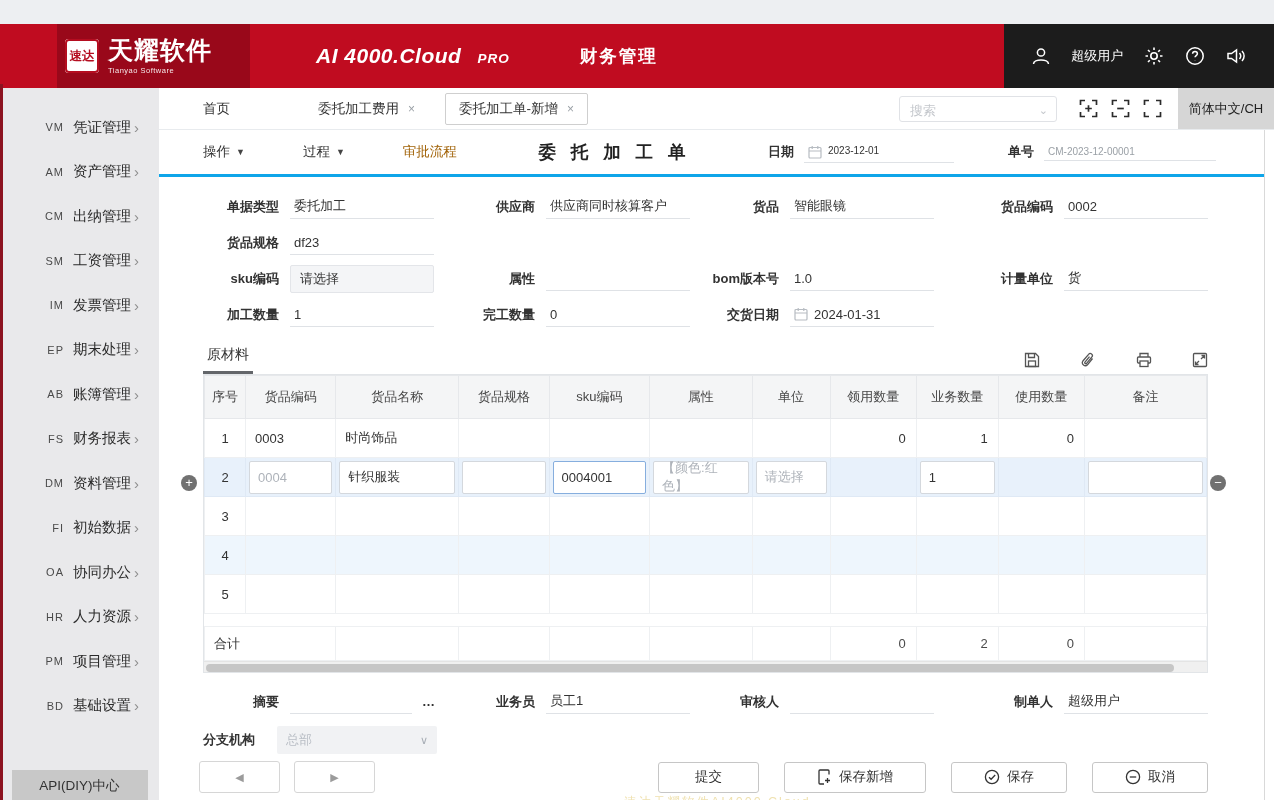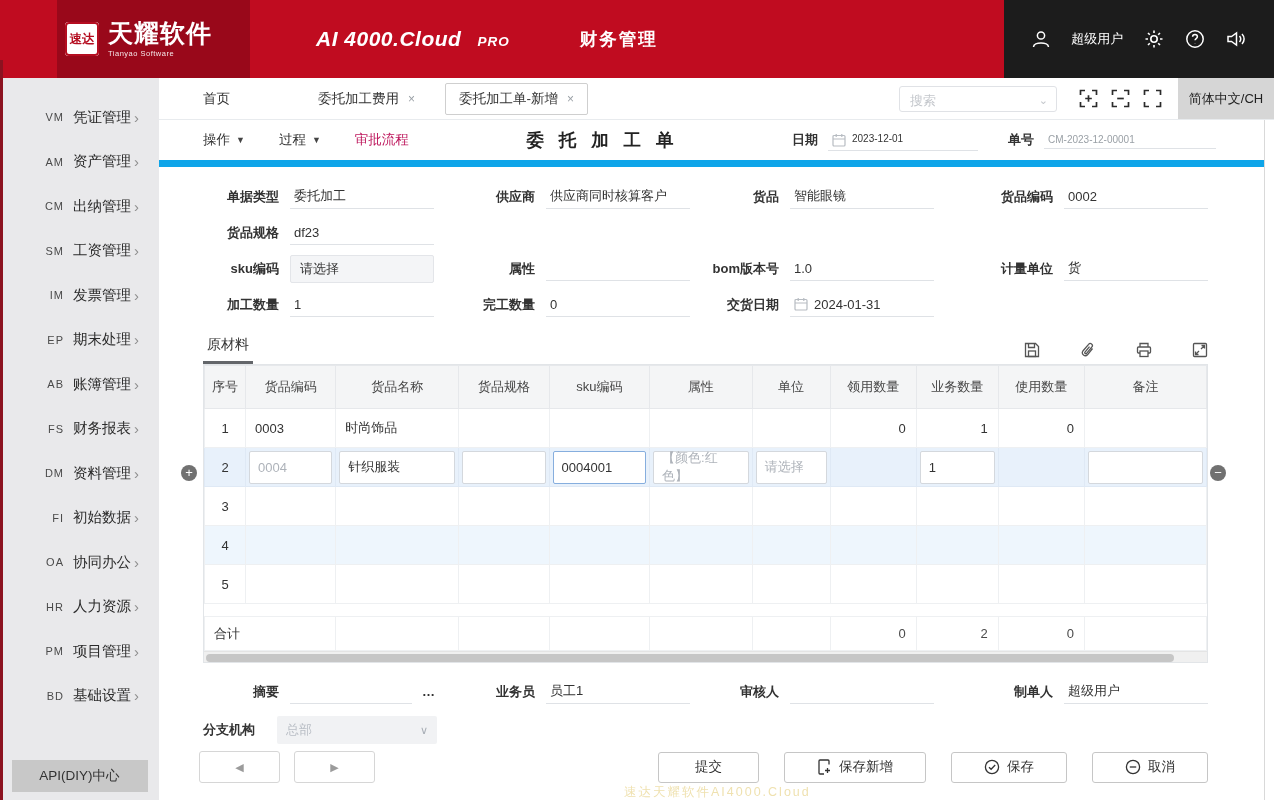--- a/index.html
+++ b/index.html
@@ -1,21 +1,21 @@
 <!DOCTYPE html>
 <html><head>
 <meta charset="utf-8">
 <style>
   * { margin:0; padding:0; box-sizing:border-box; }
   html,body { width:1274px; height:800px; overflow:hidden; }
   body { font-family:"Liberation Sans","DejaVu Sans",sans-serif; background:#edeff2; color:#333; }
   .screen { position:relative; width:1274px; height:800px; }
 
   
-  .hdr { height:78px; display:flex; align-items:stretch; background:#c00c20; }
+  .hdr { height:64px; display:flex; align-items:stretch; background:#c00c20;margin-top:24px; }
   .hdr-left { flex:1; display:flex; align-items:center; }
   .logo-block { width:193px; height:100%; margin-left:57px; background:#99081a; display:flex; align-items:center; padding-left:8px; }
   .logo-badge { width:34px; height:34px; background:#fff; border-radius:4px; display:flex; align-items:center; justify-content:center;
                 color:#b50d20; font-weight:bold; font-size:12.5px; box-shadow:inset 0 0 0 2px #b50d20, inset 0 0 0 3px #fff; }
   .logo-txt { margin-left:9px; color:#fff; }
   .logo-name { font-size:25px; font-weight:bold; letter-spacing:1px; line-height:1.1; }
   .logo-sub { font-size:7.5px; letter-spacing:.5px; opacity:.9; margin-top:2px; }
   .prod { margin-left:66px; color:#fff; font-style:italic; font-weight:bold; font-size:21px; letter-spacing:.5px; display:flex; align-items:baseline; }
   .prod-edition { font-size:13.5px; margin-left:16px; letter-spacing:1px; }
   .module { margin-left:70px; color:#fff; font-weight:bold; font-size:17.5px; letter-spacing:2px; }
@@ -49,24 +49,24 @@
   .searchbox { width:158px; height:26px; border:1px solid #e0e2e6; border-radius:3px; display:flex; align-items:center;
                padding:4px 8px 0 10px; color:#c3c6cb; font-size:13px; margin-right:22px; }
   .searchbox .caret { margin-left:auto; font-size:11px; color:#c3c6cb; }
   .briks { display:flex; align-items:center; gap:13px; margin-right:16px; }
   .lang { height:100%; width:96px; background:#d6d6d6; color:#222; font-size:13px; display:flex; align-items:center; justify-content:center; }
 
   .content { position:absolute; top:42px; left:0; right:10px; bottom:0; }
   .vscroll { position:absolute; top:42px; right:0; bottom:0; width:10px; background:#fff; border-left:1px solid #d9d9d9; }
 
   
-  .doc-head { height:47px; display:flex; align-items:center; padding:0 48px 0 44px; border-bottom:7px solid #0ea5e9; }
+  .doc-head { height:47px; display:flex; align-items:center; padding:0 48px 0 44px; border-bottom:3px solid #0ea5e9;gap:24px; }
   .menu { font-size:13.5px; color:#333; display:flex; align-items:center; gap:6px; margin-right:34px; cursor:pointer; }
   .menu .dn { font-size:9px; color:#444; }
-  .menu.disabled { color:#be185d; cursor:default; }
+  .menu.disabled { color:#a16207; cursor:default; }
   .doc-title { flex:1; text-align:center; font-size:17.5px; font-weight:bold; letter-spacing:5px; color:#222; }
   .dh-field { display:flex; align-items:center; margin-left:30px; }
   .dh-label { font-size:13px; font-weight:bold; color:#333; margin-right:10px; }
   .ufield { display:flex; gap:6px; border-bottom:1px solid #dfe2e6; padding:3px 4px; font-size:10px; }
   .ufield.w150 { width:150px; } .ufield.w170 { width:172px; }
   .dim { color:#9aa0a6; }
 
   
   .fields { padding:16px 56px 4px 44px; display:grid; grid-template-columns:250px 238px 268px 1fr; column-gap:6px; row-gap:9px; }
   .field { display:flex; align-items:center; height:27px; }

